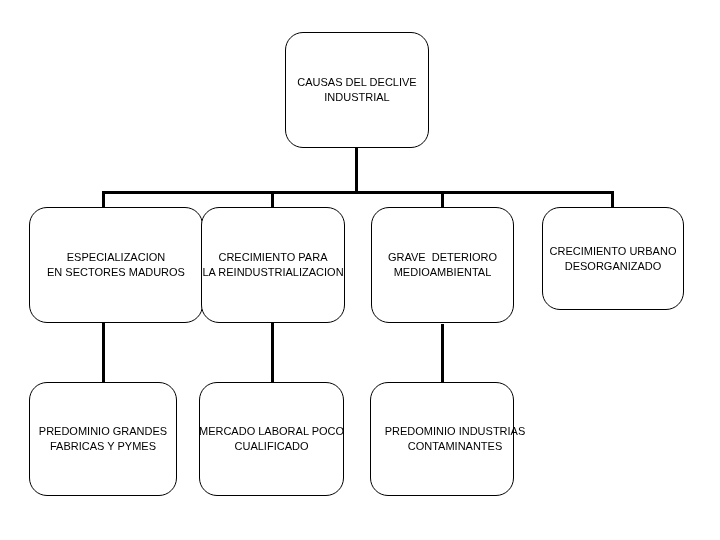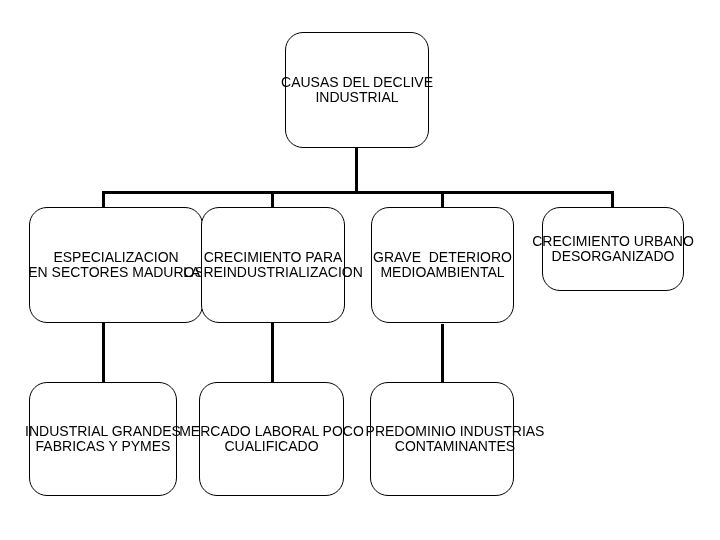--- a/index.html
+++ b/index.html
@@ -20,36 +20,36 @@
     box-sizing: border-box;
     background: #ffffff;
     border: 1px solid #000000;
     border-radius: 18px;
     display: flex;
     align-items: center;
     justify-content: center;
     text-align: center;
   }
   .node-label {
-    font-size: 14px;
+    font-size: 11px;
     line-height: 15px;
     color: #000000;
     white-space: pre;
     text-align: center;
   }
   .conn {
     position: absolute;
     background: #000000;
   }
   
   .n-root { left: 285px; top: 32px;  width: 144px; height: 116px; }
   .n-l1-0 { left: 29px;  top: 207px; width: 174px; height: 116px; }
   .n-l1-1 { left: 201px; top: 207px; width: 144px; height: 116px; }
   .n-l1-2 { left: 371px; top: 207px; width: 143px; height: 116px; }
-  .n-l1-3 { left: 542px; top: 207px; width: 142px; height: 84px; }
+  .n-l1-3 { left: 542px; top: 207px; width: 142px; height: 103px; }
   .n-l2-0 { left: 29px;  top: 382px; width: 148px; height: 114px; }
   .n-l2-1 { left: 199px; top: 382px; width: 145px; height: 114px; }
   .n-l2-2 { left: 370px; top: 382px; width: 144px; height: 114px; padding-left: 26px; }
   
   .c-stem   { left: 355px; top: 148px; width: 3px;   height: 46px; }
   .c-bus    { left: 102px; top: 191px; width: 512px; height: 3px;  }
   .c-drop0  { left: 102px; top: 191px; width: 3px;   height: 17px; }
   .c-drop1  { left: 271px; top: 191px; width: 3px;   height: 17px; }
   .c-drop2  { left: 441px; top: 191px; width: 3px;   height: 17px; }
   .c-drop3  { left: 611px; top: 191px; width: 3px;   height: 17px; }
@@ -88,21 +88,21 @@
   <div class="node n-l1-2">
     <span class="node-label">GRAVE  DETERIORO
 MEDIOAMBIENTAL</span>
   </div>
   <div class="node n-l1-3">
     <span class="node-label">CRECIMIENTO URBANO
 DESORGANIZADO</span>
   </div>
 
   <div class="node n-l2-0">
-    <span class="node-label">INDUSTRIAL GRANDES
+    <span class="node-label">PREDOMINIO GRANDES
 FABRICAS Y PYMES</span>
   </div>
   <div class="node n-l2-1">
     <span class="node-label">MERCADO LABORAL POCO
 CUALIFICADO</span>
   </div>
   <div class="node n-l2-2">
     <span class="node-label">PREDOMINIO INDUSTRIAS
 CONTAMINANTES</span>
   </div>

